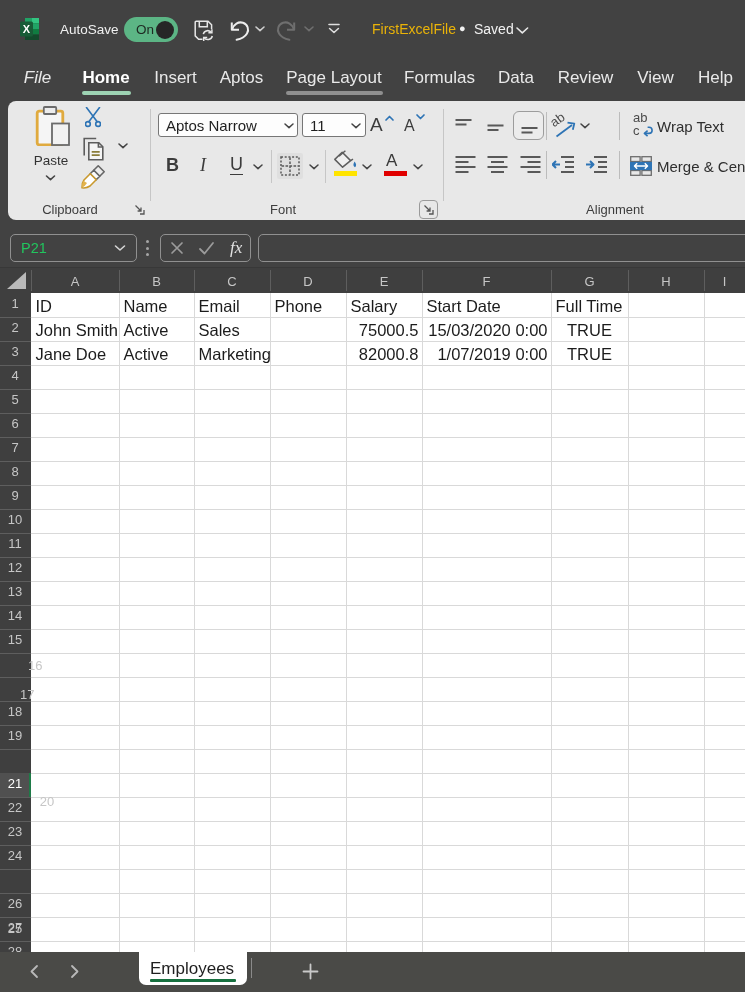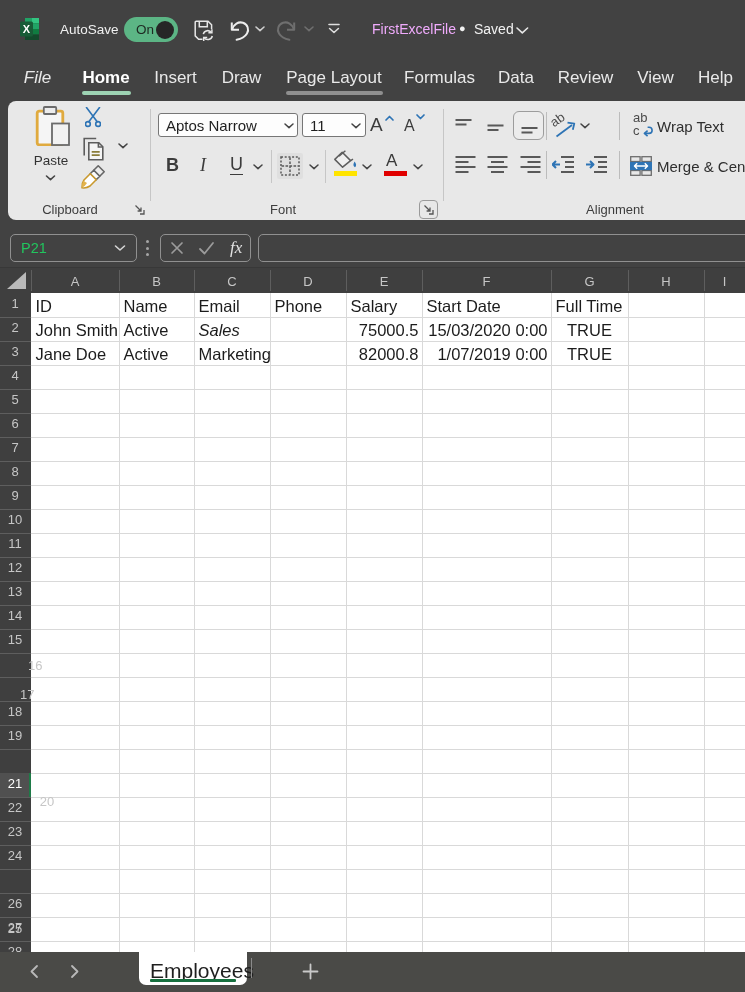--- a/index.html
+++ b/index.html
@@ -65,30 +65,30 @@
 </svg>
 <svg class="abs" style="left:303px;top:25px;" width="12" height="8" viewBox="0 0 12 8">
       <path d="M2 2 l4 3.6 4 -3.6" stroke="#6f6f6f" stroke-width="1.6" fill="none" stroke-linecap="round"></path>
     </svg>
 
 <svg class="abs" style="left:327px;top:23px;" width="14" height="13" viewBox="0 0 14 13">
   <path d="M2 1.5 h10" stroke="#dedede" stroke-width="1.6" stroke-linecap="round"></path>
   <path d="M2.6 5.5 l4.4 4 4.4 -4" stroke="#dedede" stroke-width="1.6" fill="none" stroke-linecap="round" stroke-linejoin="round"></path>
 </svg>
 
-<div class="abs" style="left:372px;top:21px;font-size:14px;color:#f0abfc;">FirstExcelFile</div>
+<div class="abs" style="left:372px;top:21px;font-size:14px;color:#eab308;">FirstExcelFile</div>
 <div class="abs" style="left:459px;top:22px;font-size:11px;color:#f2f2f2;">●</div>
 <div class="abs" style="left:474px;top:21px;font-size:14px;color:#f2f2f2;">Saved</div>
 <svg class="abs" style="left:515px;top:26px;" width="15" height="10" viewBox="0 0 15 10">
       <path d="M2 2 l5.3 4.8 5.3 -4.8" stroke="#e8e8e8" stroke-width="1.6" fill="none" stroke-linecap="round" stroke-linejoin="round"></path>
     </svg>
 <div class="menu" style="left:37.5px;transform:translateX(-50%);font-style:italic;">File</div>
 <div class="menu" style="left:106px;transform:translateX(-50%);font-weight:bold;color:#ffffff;">Home</div>
 <div class="menu" style="left:175.5px;transform:translateX(-50%);">Insert</div>
-<div class="menu" style="left:241.5px;transform:translateX(-50%);">Draw</div>
+<div class="menu" style="left:241.5px;transform:translateX(-50%);">Aptos</div>
 <div class="menu" style="left:334px;transform:translateX(-50%);">Page Layout</div>
 <div class="menu" style="left:439.5px;transform:translateX(-50%);">Formulas</div>
 <div class="menu" style="left:516px;transform:translateX(-50%);">Data</div>
 <div class="menu" style="left:585.5px;transform:translateX(-50%);">Review</div>
 <div class="menu" style="left:655.5px;transform:translateX(-50%);">View</div>
 <div class="menu" style="left:715.5px;transform:translateX(-50%);">Help</div>
 <div class="abs" style="left:82px;top:91px;width:49px;height:3.5px;border-radius:2px;background:#9dd3b3;"></div>
 <div class="abs" style="left:286px;top:91px;width:97px;height:3.5px;border-radius:2px;background:#8f8f8f;"></div>
 <div class="abs" style="left:8px;top:101px;width:737px;height:119px;background:#e8e8e8;border-radius:8px 0 0 8px;"></div>
 
@@ -416,38 +416,38 @@
 <div class="rownum" style="top:943.5px;">28</div>
 <div class="cell" style="left:35.5px;top:292.5px;height:24px;line-height:26.5px;">ID</div>
 <div class="cell" style="left:123.5px;top:292.5px;height:24px;line-height:26.5px;">Name</div>
 <div class="cell" style="left:198.5px;top:292.5px;height:24px;line-height:26.5px;">Email</div>
 <div class="cell" style="left:274.5px;top:292.5px;height:24px;line-height:26.5px;">Phone</div>
 <div class="cell" style="left:350.5px;top:292.5px;height:24px;line-height:26.5px;">Salary</div>
 <div class="cell" style="left:426.5px;top:292.5px;height:24px;line-height:26.5px;">Start Date</div>
 <div class="cell" style="left:555.5px;top:292.5px;height:24px;line-height:26.5px;">Full Time</div>
 <div class="cell" style="left:35.5px;top:316.5px;height:24px;line-height:26.5px;">John Smith</div>
 <div class="cell" style="left:123.5px;top:316.5px;height:24px;line-height:26.5px;">Active</div>
-<div class="cell" style="left:198.5px;top:316.5px;height:24px;line-height:26.5px;font-style:italic;">Sales</div>
+<div class="cell" style="left:198.5px;top:316.5px;height:24px;line-height:26.5px;">Sales</div>
 <div class="cell" style="right:326.5px;top:316.5px;height:24px;line-height:26.5px;">75000.5</div>
 <div class="cell" style="right:197.5px;top:316.5px;height:24px;line-height:26.5px;">15/03/2020 0:00</div>
 <div class="cell" style="left:551px;top:316.5px;width:77px;height:24px;line-height:26.5px;text-align:center;">TRUE</div>
 <div class="cell" style="left:35.5px;top:340.5px;height:24px;line-height:26.5px;">Jane Doe</div>
 <div class="cell" style="left:123.5px;top:340.5px;height:24px;line-height:26.5px;">Active</div>
 <div class="cell" style="left:198.5px;top:340.5px;height:24px;line-height:26.5px;">Marketing</div>
 <div class="cell" style="right:326.5px;top:340.5px;height:24px;line-height:26.5px;">82000.8</div>
 <div class="cell" style="right:197.5px;top:340.5px;height:24px;line-height:26.5px;">1/07/2019 0:00</div>
 <div class="cell" style="left:551px;top:340.5px;width:77px;height:24px;line-height:26.5px;text-align:center;">TRUE</div>
 
 <div class="abs" style="left:0;top:952px;width:745px;height:40px;background:#4a4a47;"></div>
 <svg class="abs" style="left:28px;top:964px;" width="13" height="15" viewBox="0 0 13 15">
       <path d="M9 2 L3.5 7.5 L9 13" stroke="#b9b9b9" stroke-width="1.8" fill="none" stroke-linecap="round" stroke-linejoin="round"></path>
     </svg>
 <svg class="abs" style="left:68px;top:964px;" width="13" height="15" viewBox="0 0 13 15">
       <path d="M4 2 L9.5 7.5 L4 13" stroke="#b9b9b9" stroke-width="1.8" fill="none" stroke-linecap="round" stroke-linejoin="round"></path>
     </svg>
 <div class="abs" style="left:139px;top:952px;width:108px;height:33px;background:#ffffff;border-radius:0 0 7px 7px;"></div>
 
-<div class="abs" style="left:150px;top:959px;width:86px;font-size:21px;color:#1f1f1f;">Employees</div>
+<div class="abs" style="left:150px;top:959px;width:86px;font-size:17px;color:#1f1f1f;">Employees</div>
 <div class="abs" style="left:150px;top:979px;width:86px;height:3.2px;background:#17703f;border-radius:1px;"></div>
 <div class="abs" style="left:251px;top:958px;width:1px;height:20px;background:#8a8a8a;"></div>
 <svg class="abs" style="left:302px;top:963px;" width="17" height="17" viewBox="0 0 17 17">
       <path d="M8.5 1.5 v14 M1.5 8.5 h14" stroke="#c9c9c9" stroke-width="1.8" stroke-linecap="round"></path>
     </svg>
 </div>
 </body></html>

